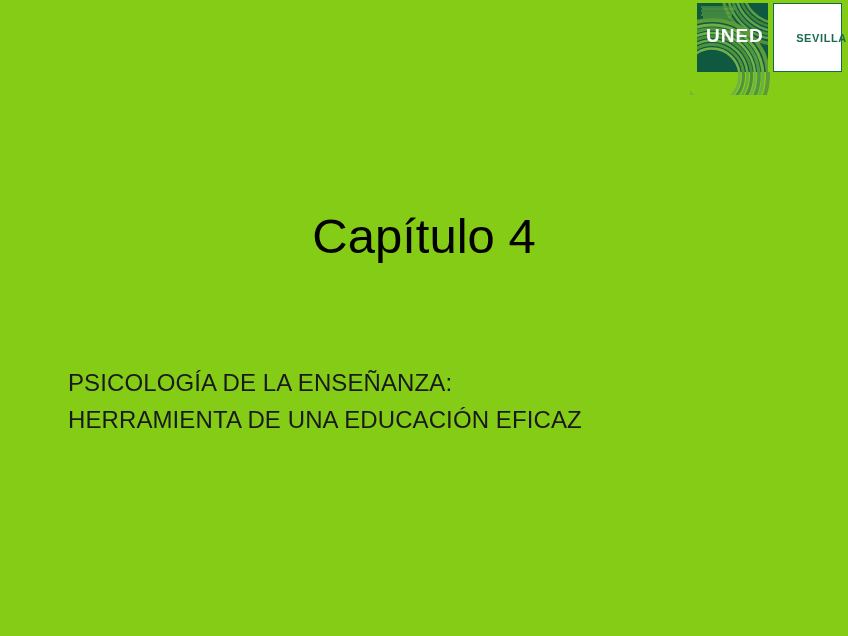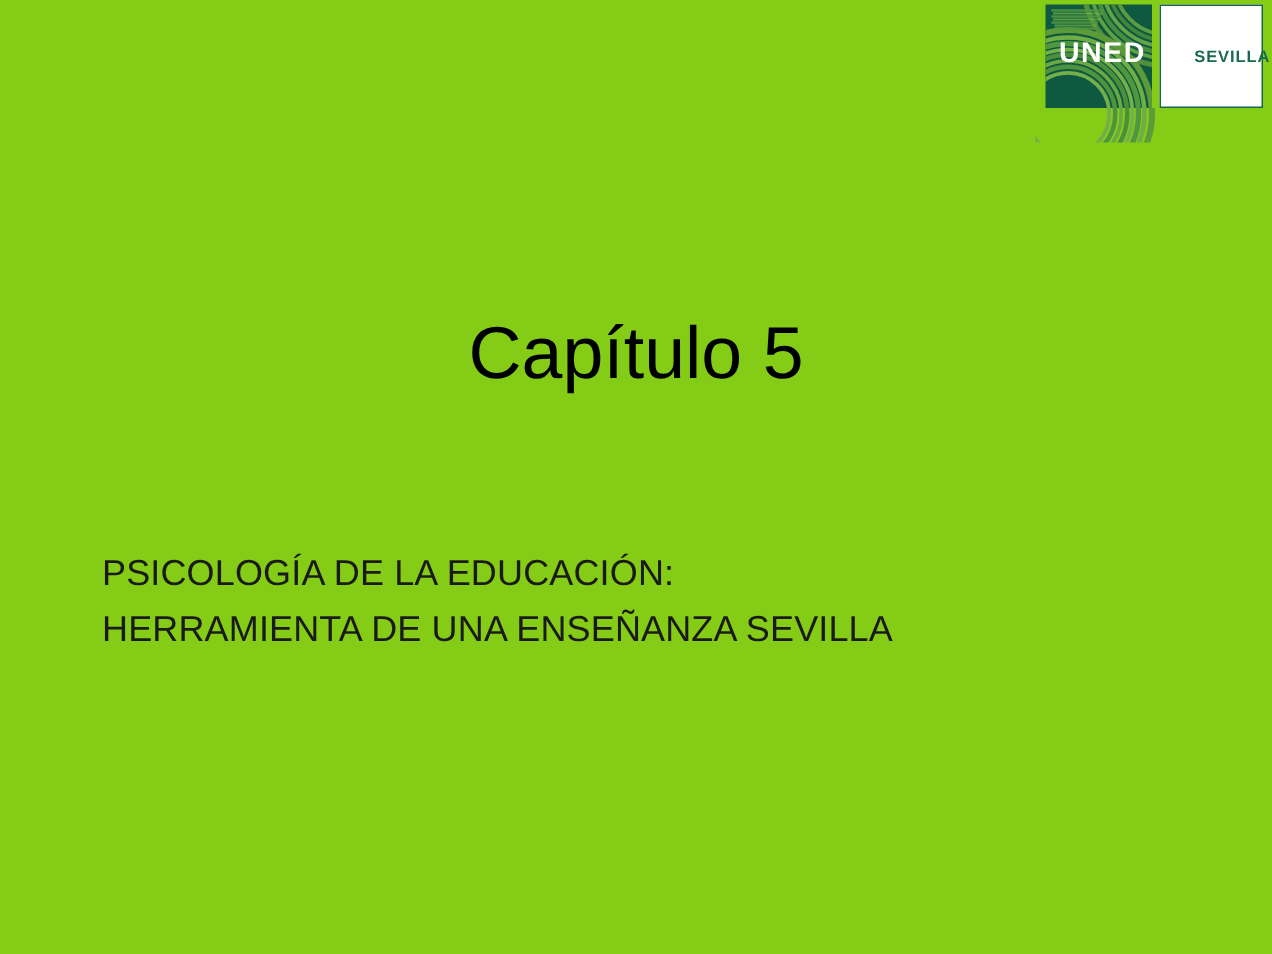--- a/index.html
+++ b/index.html
@@ -188,20 +188,20 @@
 
       <div class="logo-uned-text">UNED</div>
     </div>
 
     <div class="logo-sevilla-box">
       <span class="logo-sevilla-text">SEVILLA</span>
     </div>
 
   </div>
 
-  <div class="slide-title">Capítulo 5</div>
+  <div class="slide-title">Capítulo 4</div>
 
   <div class="slide-subtitle">
-    <span class="subtitle-line">PSICOLOGÍA DE LA EDUCACIÓN:</span>
-    <span class="subtitle-line">HERRAMIENTA DE UNA ENSEÑANZA SEVILLA</span>
+    <span class="subtitle-line">PSICOLOGÍA DE LA ENSEÑANZA:</span>
+    <span class="subtitle-line">HERRAMIENTA DE UNA EDUCACIÓN EFICAZ</span>
   </div>
 
 </div>
 
 </body></html>

